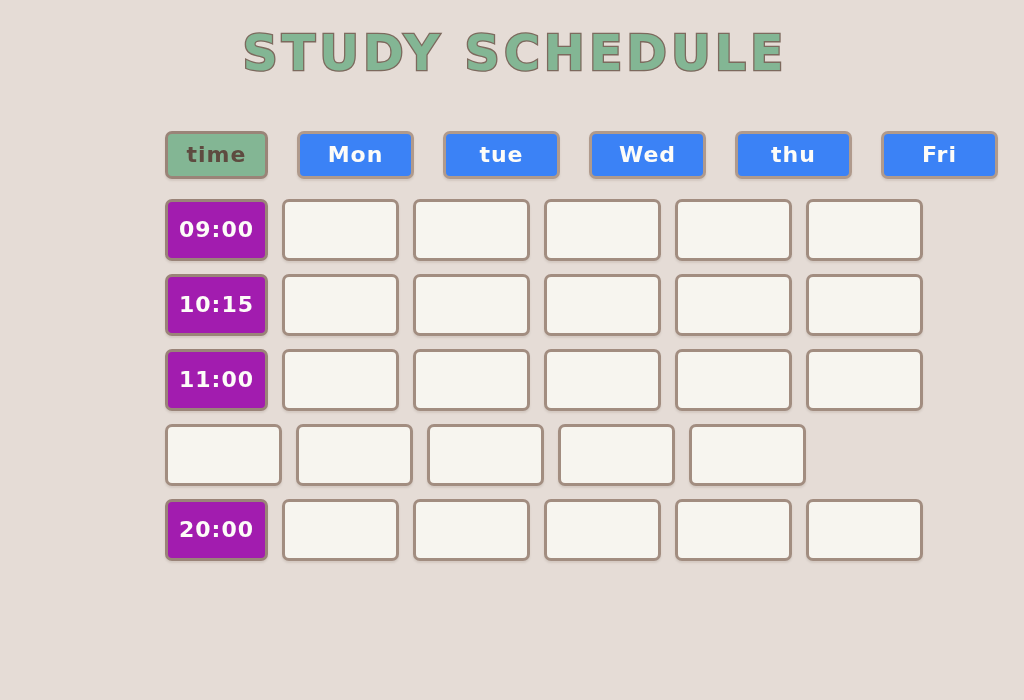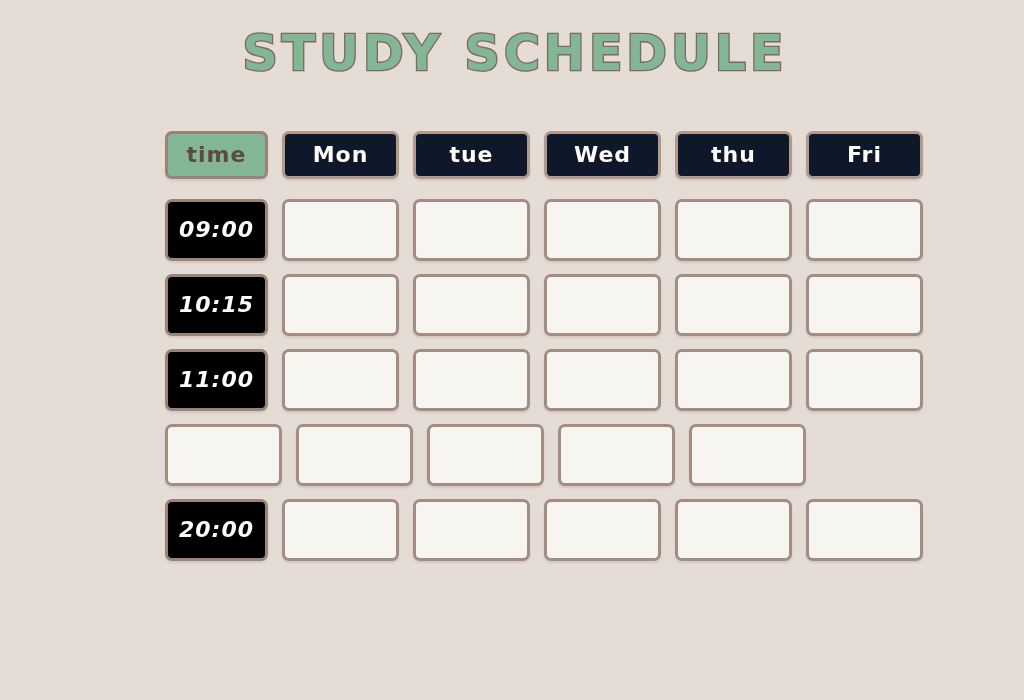--- a/index.html
+++ b/index.html
@@ -47,20 +47,21 @@
   }
   .row {
     display: flex;
     align-items: flex-start;
   }
   .row + .row {
     margin-top: 13px;
   }
   .row.header-row {
     margin-bottom: 20px;
+    gap: 15px;
   }
 
   .cell {
     box-sizing: border-box;
     border-radius: 7px;
     border: 3px solid #9a8478;
     display: flex;
     align-items: center;
     justify-content: center;
     box-shadow: 0 2px 2px rgba(120,100,88,0.16);
@@ -82,43 +83,42 @@
 
   
   .header-cell {
     height: 48px;
   }
   .header-cell.time-head {
     background: #83b694;
     border-color: #9a8478;
   }
   .header-cell.day-head {
-    background: #0f172a;
+    background: #3b82f6;
     border-color: #b09a8c;
   }
   .head-label {
     font-size: 22px;
     font-weight: bold;
     letter-spacing: 1px;
     line-height: 1;
   }
   .head-label.time-label {
     color: #5e4b40;
   }
   .head-label.day-label {
     color: #fdfcf8;
   }
 
   
   .slot-cell {
     height: 62px;
   }
   .slot-cell.time-slot {
-    background: #000000;
-    font-style: italic;
+    background: #a21caf;
   }
   .slot-cell.empty-slot {
     background: #f7f5ef;
     border-color: #a28d80;
   }
   .time-text {
     font-size: 22px;
     font-weight: bold;
     color: #fdfcf8;
     letter-spacing: 1px;

